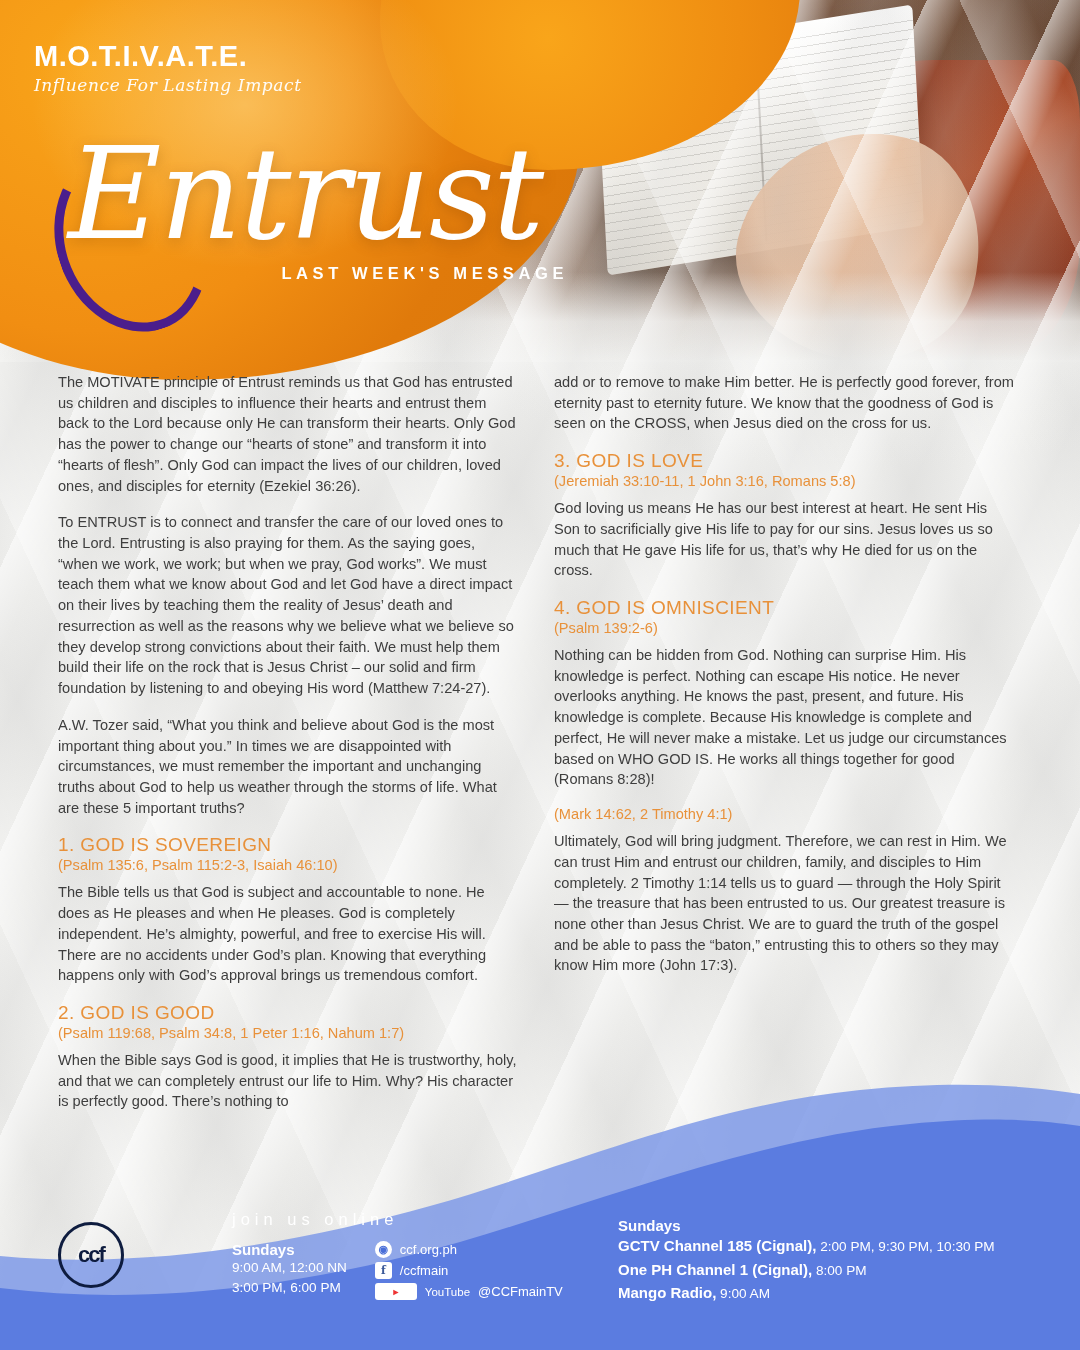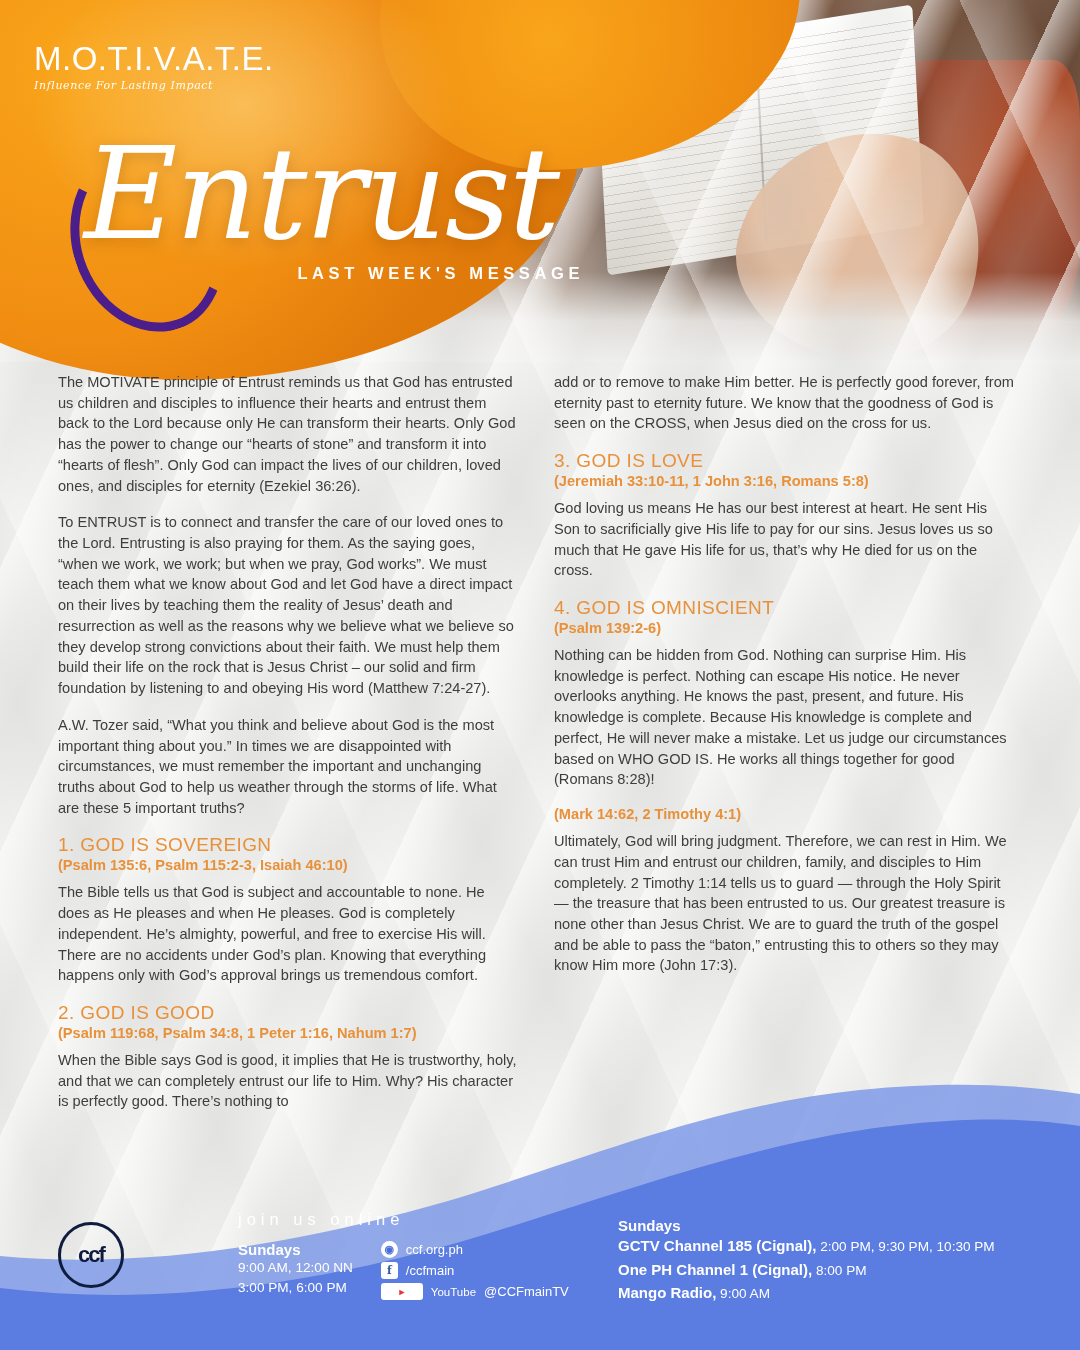--- a/index.html
+++ b/index.html
@@ -83,25 +83,25 @@
     border-radius: 48% 52% 60% 40% / 55% 45% 55% 45%;
   }
   .blobsheen{
     position:absolute; left:30px; top:-60px; width:430px; height:330px;
     background: radial-gradient(ellipse at 50% 50%, rgba(255,220,140,0.55) 0%, rgba(255,200,100,0) 70%);
     border-radius:50%;
   }
 
   
   .logo { position:absolute; left:34px; top:42px; color:#fff; z-index:6; }
-  .logo .m1 { font-size:33px; font-weight:normal; letter-spacing:0.5px; line-height:1; }
-  .logo .m2 { font-family:"DejaVu Serif", serif; font-style:italic; font-size:11px; letter-spacing:0.6px; margin-top:4px; opacity:.97;}
-
-  
-  .title-wrap { position:absolute; left:68px; top:130px; z-index:7; width:560px; }
+  .logo .m1 { font-size:29px; font-weight:bold; letter-spacing:0.5px; line-height:1; }
+  .logo .m2 { font-family:"DejaVu Serif", serif; font-style:italic; font-size:17px; letter-spacing:0.6px; margin-top:4px; opacity:.97;}
+
+  
+  .title-wrap { position:absolute; left:52px; top:130px; z-index:7; width:560px; }
   .entrust {
     font-family:"DejaVu Serif", serif;
     font-style:italic;
     font-size:128px;
     line-height:1;
     color:#ffffff;
     letter-spacing:-2px;
     text-shadow: 0 4px 14px rgba(120,60,0,0.25);
     position:relative;
     padding-left:16px;
@@ -125,21 +125,21 @@
     display:flex; gap:36px; z-index:5;
   }
   .col { width:460px; }
   p.body {
     font-size:14.6px; line-height:1.42; color:#3e3e3e; margin-bottom:16px;
     text-align:left;
   }
   h3.head {
     color:#e8913a; font-size:19px; letter-spacing:0.4px; margin-top:8px; font-weight:normal;
   }
-  .ref { color:#e8913a; font-size:14.6px; font-weight:bold; margin-top:1px; margin-bottom:9px; }
+  .ref { color:#e8913a; font-size:14.6px; font-weight:normal; margin-top:1px; margin-bottom:9px; }
 
   
   .wave {
     position:absolute; left:0; bottom:0; width:1080px; height:330px; z-index:6;
   }
   .wave svg { display:block; }
 
   .footer { position:absolute; left:0; bottom:0; width:1080px; height:200px; z-index:8; }
   .ccf-logo {
     position:absolute; left:58px; bottom:62px; width:66px; height:66px;
@@ -147,21 +147,21 @@
     display:flex; align-items:center; justify-content:center;
     color:#0e1c3f; font-size:22px; font-weight:bold; letter-spacing:-2px;
     font-family:Liberation Sans, sans-serif;
   }
   .foot-col { position:absolute; color:#fff; }
   .foot-title {
     font-size:16.5px; letter-spacing:5px; color:#ffffff; margin-bottom:12px; font-weight:normal;
   }
   .foot-strong { font-weight:bold; font-size:15px; }
   .foot-txt { font-size:13.6px; line-height:1.45; }
-  .foot-left { left:238px; bottom:46px; width:360px; }
+  .foot-left { left:232px; bottom:46px; width:360px; }
   .foot-right { left:618px; bottom:46px; width:430px; }
   .row-flex { display:flex; gap:28px; }
   .social-line { display:flex; align-items:center; gap:8px; margin-bottom:4px; font-size:13px; }
   .ic {
     width:17px; height:17px; border-radius:3px; display:inline-flex;
     align-items:center; justify-content:center; font-size:11px; font-weight:bold;
     background:#fff; color:#4a6fd8; flex:none;
   }
   .ic.globe { border-radius:50%; background:#fff; color:#4a6fd8; }
   .ic.yt { width:42px; border-radius:3px; background:#fff; color:#e33; font-size:9px; letter-spacing:-0.3px;}

